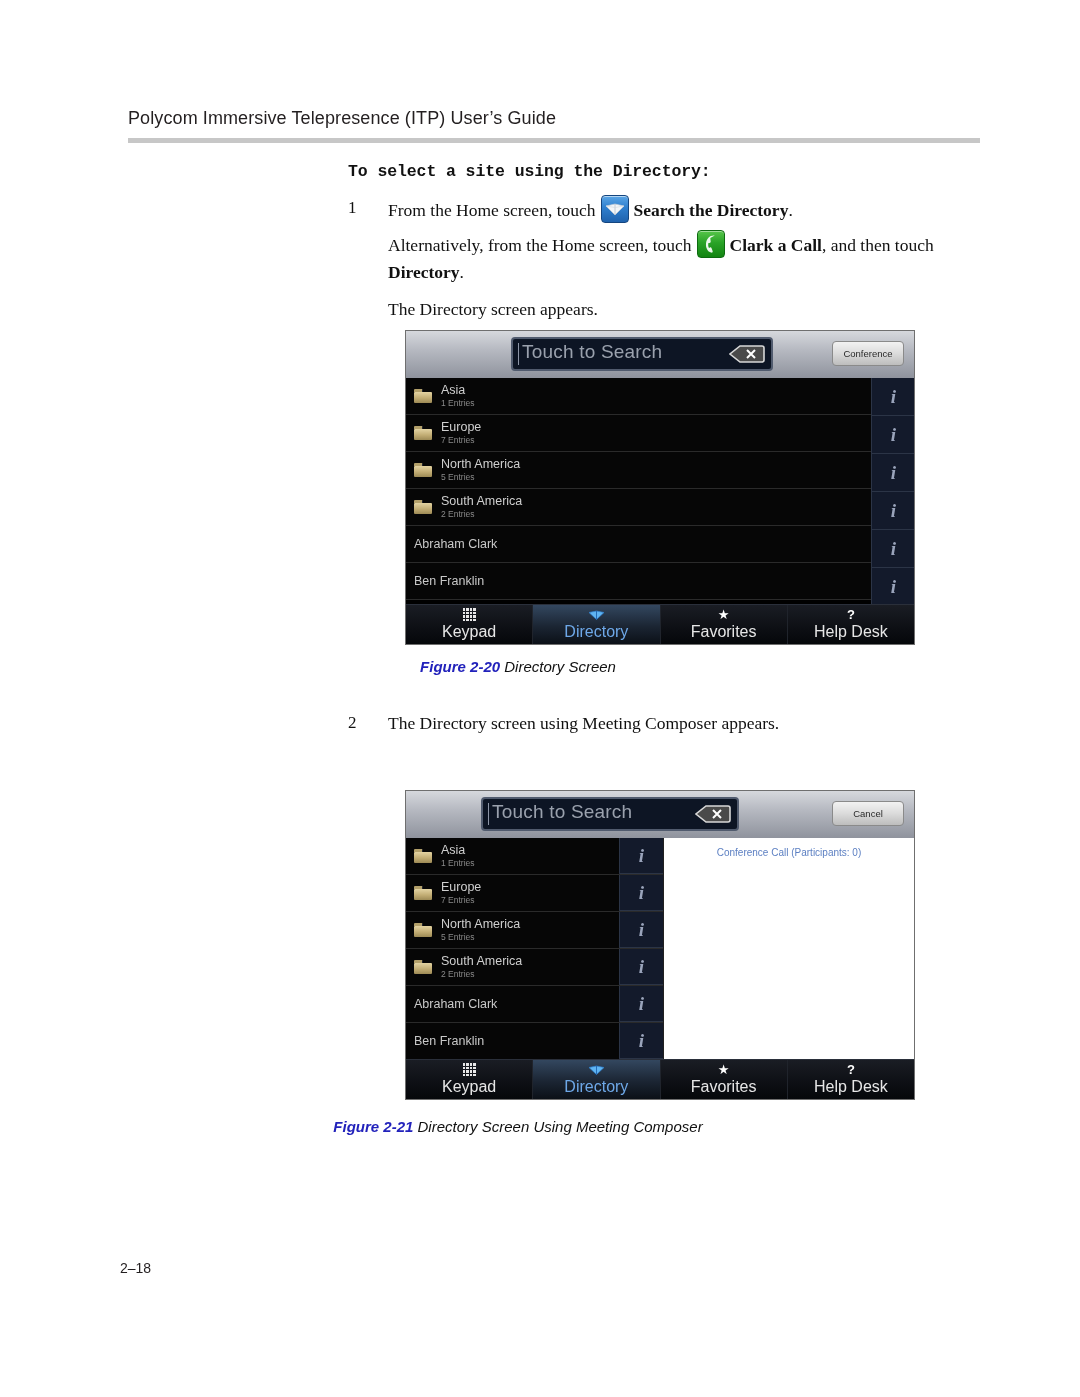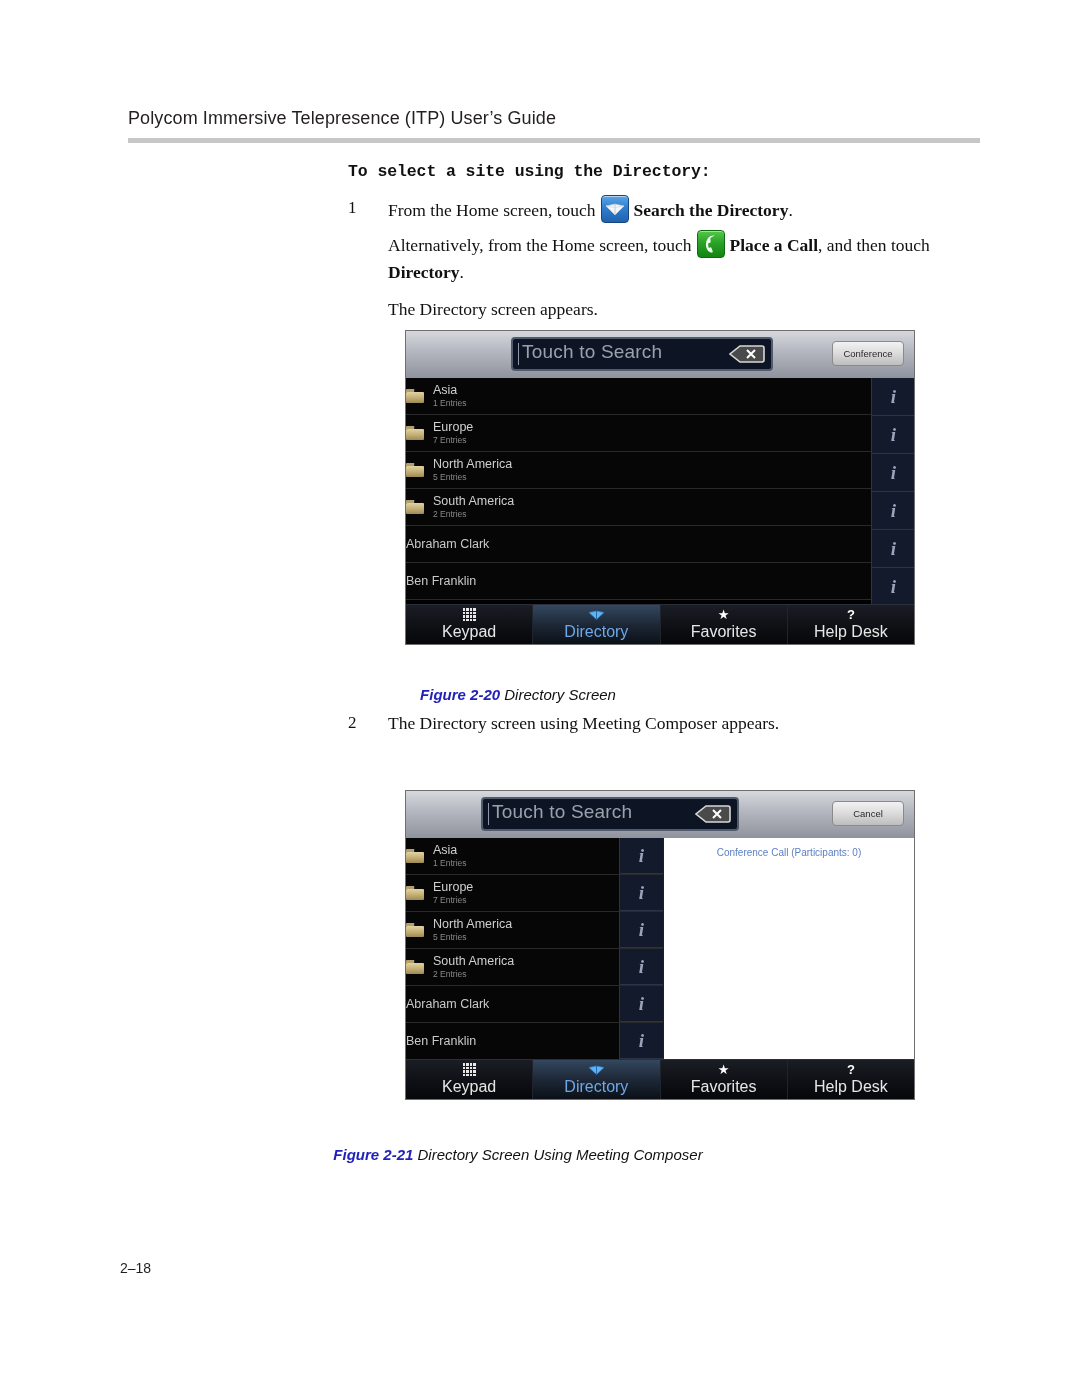--- a/index.html
+++ b/index.html
@@ -117,21 +117,21 @@
   .list-col{ position:relative; }
   #device-1 .list-col{ width:100%; }
   #device-2 .list-col{ width:257px; }
 
   .row{
     position:relative; display:flex; align-items:center;
     border-bottom:1px solid #2a2a2a;
     background:#060606;
     box-sizing:border-box;
   }
-  .row-main{ flex:1 1 auto; display:flex; align-items:center; height:100%; }
+  .row-main{ flex:1 1 auto; display:flex; align-items:center; padding-left:8px; height:100%; }
   .row.folder{ height:37px; }
   .row.person{ height:37px; }
   .folder-ico{
     width:18px; height:14px; flex:0 0 18px; margin-right:9px; position:relative;
   }
   .folder-ico .tab{
     position:absolute; left:0; top:0; width:8px; height:3px;
     background:#b3a06a; border-radius:1px 1px 0 0;
   }
   .folder-ico .body{
@@ -194,21 +194,21 @@
     gap:1px;
   }
   .grid-ico i{ background:#e8e8e8; display:block; }
   .star-ico{ font-size:13px; color:#fff; line-height:13px; }
   .q-ico{ font-size:13px; color:#fff; font-weight:bold; line-height:13px; font-family:"Liberation Sans",sans-serif; }
 
   
   .caption{
     position:absolute; width:1036px; left:0; text-align:center;
     font-family:"Liberation Sans", sans-serif;
-    font-size:15px; font-style:italic; color:#111;margin-top:28px;
+    font-size:15px; font-style:italic; color:#111;
   }
   .caption .fignum{ color:#2222bb; font-weight:bold; font-style:italic; }
   .caption .figtxt{ font-style:italic; }
   #cap-1{ top:658px; }
   #cap-2{ top:1118px; }
 
   .page-num{
     position:absolute; left:120px; top:1260px;
     font-family:"Liberation Sans", sans-serif;
     font-size:14px; color:#231f20;
@@ -232,21 +232,21 @@
       <p>
         <span>From the Home screen, touch</span><span class="ico ico-directory"><svg width="20" height="16" viewBox="0 0 20 16">
               <path d="M10 3 L1 5 L10 14 L19 5 Z" fill="#f4f6f8" stroke="#c2ccd6" stroke-width="0.7"></path>
               <path d="M10 3 L10 14" stroke="#b8c2cc" stroke-width="0.8"></path>
               <path d="M1 5 L10 6.5 L19 5" fill="none" stroke="#d3dae1" stroke-width="0.7"></path>
             </svg></span><span class="b">Search the Directory</span><span>.</span>
       </p>
       <p class="tight">
         <span>Alternatively, from the Home screen, touch</span><span class="ico ico-call"><svg width="16" height="20" viewBox="0 0 16 20">
               <path d="M11.5 1.5 C7 1 3.5 4.5 3 9.5 C2.6 14 4.6 17.6 8 18.6 C9.3 19 10 18.2 9.6 17 L8.6 14.2 C8.3 13.3 7.6 13 6.9 13.4 L6 13.9 C5.2 12.6 5 10.6 5.4 8.9 L6.5 8.9 C7.3 8.9 7.8 8.3 7.7 7.5 L7.3 4.5 C7.2 3.3 12 2 11.5 1.5 Z" fill="#ffffff" opacity="0.92"></path>
-            </svg></span><span class="b">Place a Call</span><span>, and then touch</span> <span class="b">Directory</span><span>.</span>
+            </svg></span><span class="b">Clark a Call</span><span>, and then touch</span> <span class="b">Directory</span><span>.</span>
       </p>
       <p>The Directory screen appears.</p>
     </div>
   </div>
 </div>
 
 <div class="device" id="device-1">
 
   <div class="dev-topbar">
     <div class="search-field">

